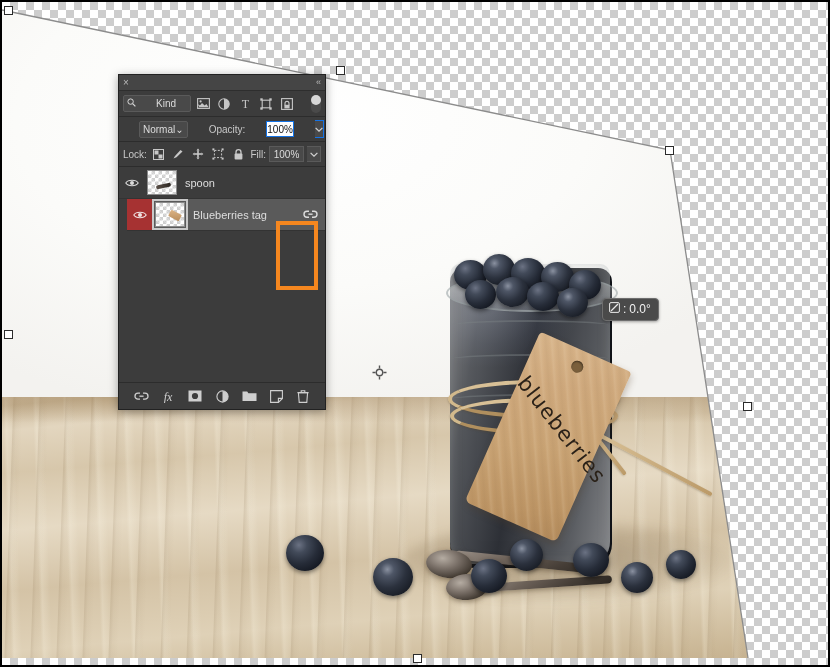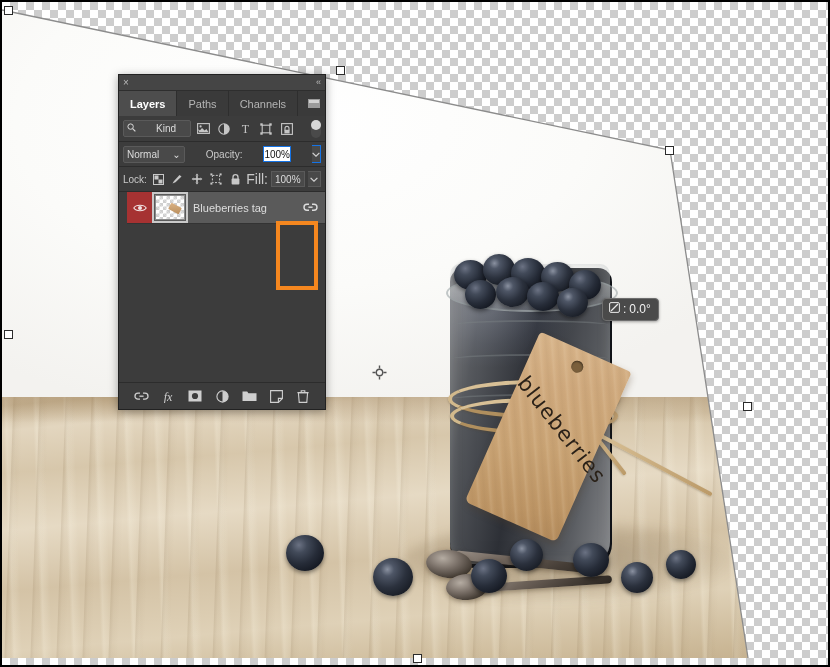--- a/index.html
+++ b/index.html
@@ -426,21 +426,21 @@
     border-radius: 50%;
     background: #d6d6d6;
   }
 
   .blend-row {
     height: 24px;
     background: #3c3c3c;
     border-bottom: 1px solid #2c2c2c;
     display: flex;
     align-items: center;
-    padding: 0 4px;
+    padding: 0 20px;
     gap: 21px;
     flex: none;
   }
   .blend-select {
     width: 100px;
     height: 17px;
     background: #494949;
     border: 1px solid #5a5a5a;
     border-radius: 2px;
     display: flex;
@@ -494,21 +494,21 @@
   }
   .lock-icon {
     width: 17px;
     height: 17px;
     display: flex;
     align-items: center;
     justify-content: center;
     color: #c8c8c8;
     cursor: pointer;
   }
-  .fill-label { margin-left: auto; font-size: 14px; color: #c9c9c9; }
+  .fill-label { margin-left: auto; font-size: 10px; color: #c9c9c9; }
   .fill-field {
     width: 35px;
     height: 16px;
     background: #494949;
     border: 1px solid #5a5a5a;
     color: #dcdcdc;
     font-size: 10px;
     display: flex;
     align-items: center;
     justify-content: center;
@@ -755,38 +755,20 @@
     </div>
   </div>
 
   <div id="layers-panel">
 
     <div class="panel-topbar">
       <span class="panel-close">×</span>
       <span class="panel-collapse">«</span>
     </div>
 
-    <div class="tabs-row">
-      <div class="tab active">
-        <span>Layers</span>
-      </div>
-      <div class="tab">
-        <span>Paths</span>
-      </div>
-      <div class="tab">
-        <span>Channels</span>
-      </div>
-      <div class="tabs-spacer"></div>
-      <div class="panel-menu-btn">
-        <svg width="12" height="10" viewBox="0 0 12 10">
-          <rect x="0" y="0" width="12" height="9" fill="#9a9a9a"></rect>
-          <rect x="1" y="1" width="10" height="3" fill="#d2d2d2"></rect>
-        </svg>
-      </div>
-    </div>
 
     <div class="filter-row">
       <div class="kind-select">
         <span>
           <svg width="9" height="9" viewBox="0 0 9 9">
             <circle cx="3.6" cy="3.6" r="2.7" fill="none" stroke="#d8d8d8" stroke-width="1"></circle>
             <line x1="5.6" y1="5.6" x2="8.4" y2="8.4" stroke="#d8d8d8" stroke-width="1.2"></line>
           </svg>
         </span>
         <span class="kind-label">Kind</span>
@@ -885,20 +867,33 @@
       <div class="fill-field">100%</div>
       <div class="fill-stepper">
         <svg width="8" height="5" viewBox="0 0 8 5">
             <path d="M0.6 0.8 L4 4.2 L7.4 0.8" fill="none" stroke="#d2d2d2" stroke-width="1.2"></path>
           </svg>
       </div>
     </div>
 
     <div class="layer-list">
 
+      <div class="layer-row">
+        <div class="eye-cell">
+          <svg width="14" height="10" viewBox="0 0 14 10">
+            <path d="M0.8 5 C3 1.4 11 1.4 13.2 5 C11 8.6 3 8.6 0.8 5 Z" fill="none" stroke="#dcdcdc" stroke-width="1.1"></path>
+            <circle cx="7" cy="5" r="2" fill="#dcdcdc"></circle>
+          </svg>
+        </div>
+        <div class="thumb">
+          <div class="thumb-spoon"></div>
+        </div>
+        <div class="layer-name">spoon</div>
+        <div class="link-cell"></div>
+      </div>
 
       <div class="layer-row selected">
         <div class="eye-cell">
           <svg width="14" height="10" viewBox="0 0 14 10">
             <path d="M0.8 5 C3 1.4 11 1.4 13.2 5 C11 8.6 3 8.6 0.8 5 Z" fill="none" stroke="#f0e3e3" stroke-width="1.1"></path>
             <circle cx="7" cy="5" r="2" fill="#f0e3e3"></circle>
           </svg>
         </div>
         <div class="thumb active-thumb">
           <div class="thumb-tag"></div>

